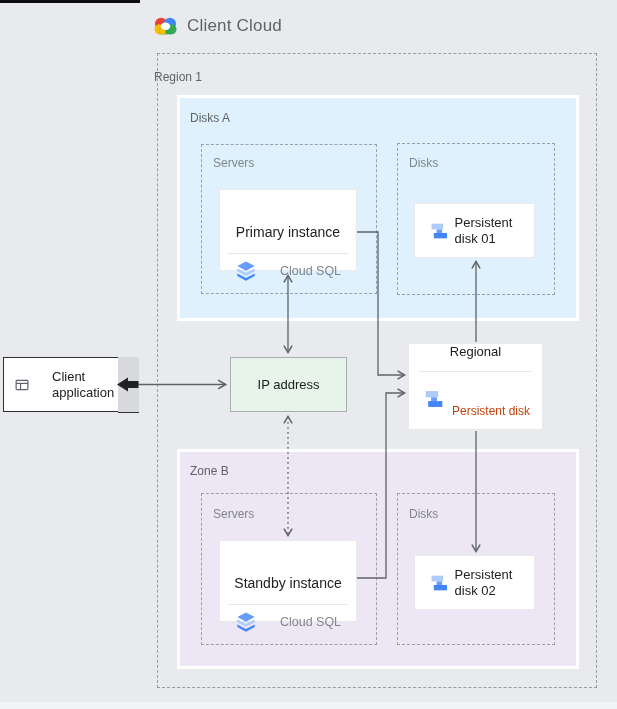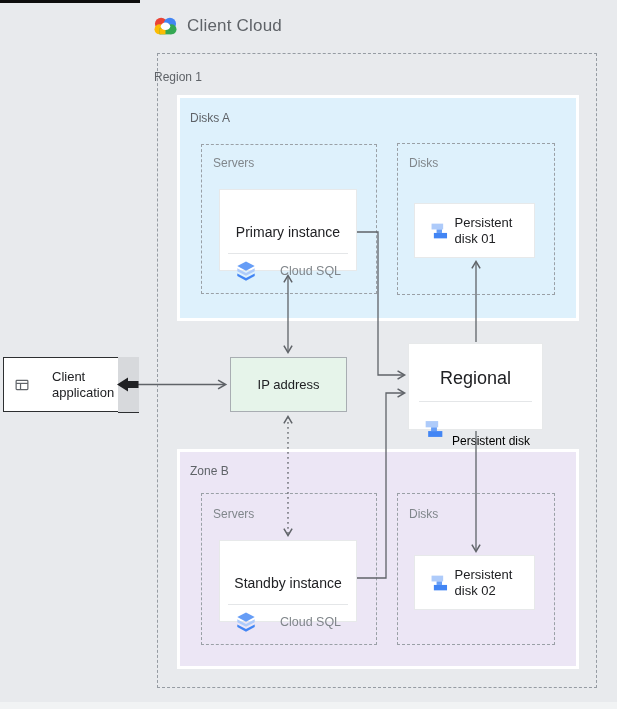--- a/index.html
+++ b/index.html
@@ -44,24 +44,24 @@
   .card-divider{height:1px;background:#e4e6e8;margin:13px 8px 0 8px;}
   .card-row{display:flex;align-items:center;justify-content:center;gap:23px;margin-top:6px;}
   .product-label{font-size:12.5px;color:#80868b;}
 
   .disk-card{width:121px;height:55px;border:1px solid #e7e9ea;display:flex;align-items:center;gap:6px;padding-left:15px;}
   .disk01-card{left:414px;top:203px;}
   .disk02-card{left:414px;top:555px;}
   .disk-label{font-size:13px;color:#202124;line-height:1.22;}
 
   .regional-card{left:408px;top:343px;width:135px;height:87px;border:1px solid #e7e9ea;}
-  .regional-title{font-size:18px;color:#202124;text-align:center;padding-top:24px;}
+  .regional-title{font-size:13px;color:#202124;text-align:center;padding-top:0;}
   .regional-divider{height:1px;background:#e4e6e8;margin:12px 10px 0 10px;}
   .regional-row{display:flex;align-items:center;gap:8px;margin:8px 0 0 15px;}
-  .regional-sub{font-size:12px;color:#000000;margin-top:24px;}
+  .regional-sub{font-size:12px;color:#c2410c;margin-top:24px;}
 
   .ip-card{left:230px;top:357px;width:117px;height:55px;background:#e6f4ea;border:1px solid #a8adb2;display:flex;align-items:center;justify-content:center;}
   .ip-label{font-size:13px;color:#202124;}
 
   .client-card{left:3px;top:357px;width:115px;height:55px;border:1px solid #2d2f31;border-right:none;display:flex;align-items:center;gap:22px;padding-left:10px;}
   .client-label{font-size:13px;color:#202124;line-height:1.22;}
   .client-band{left:118px;top:357px;width:21px;height:56px;background:#d7d9dc;border-bottom:1px solid #2d2f31;box-sizing:border-box;}
 
   .overlay{left:0;top:0;pointer-events:none;}
 </style>

